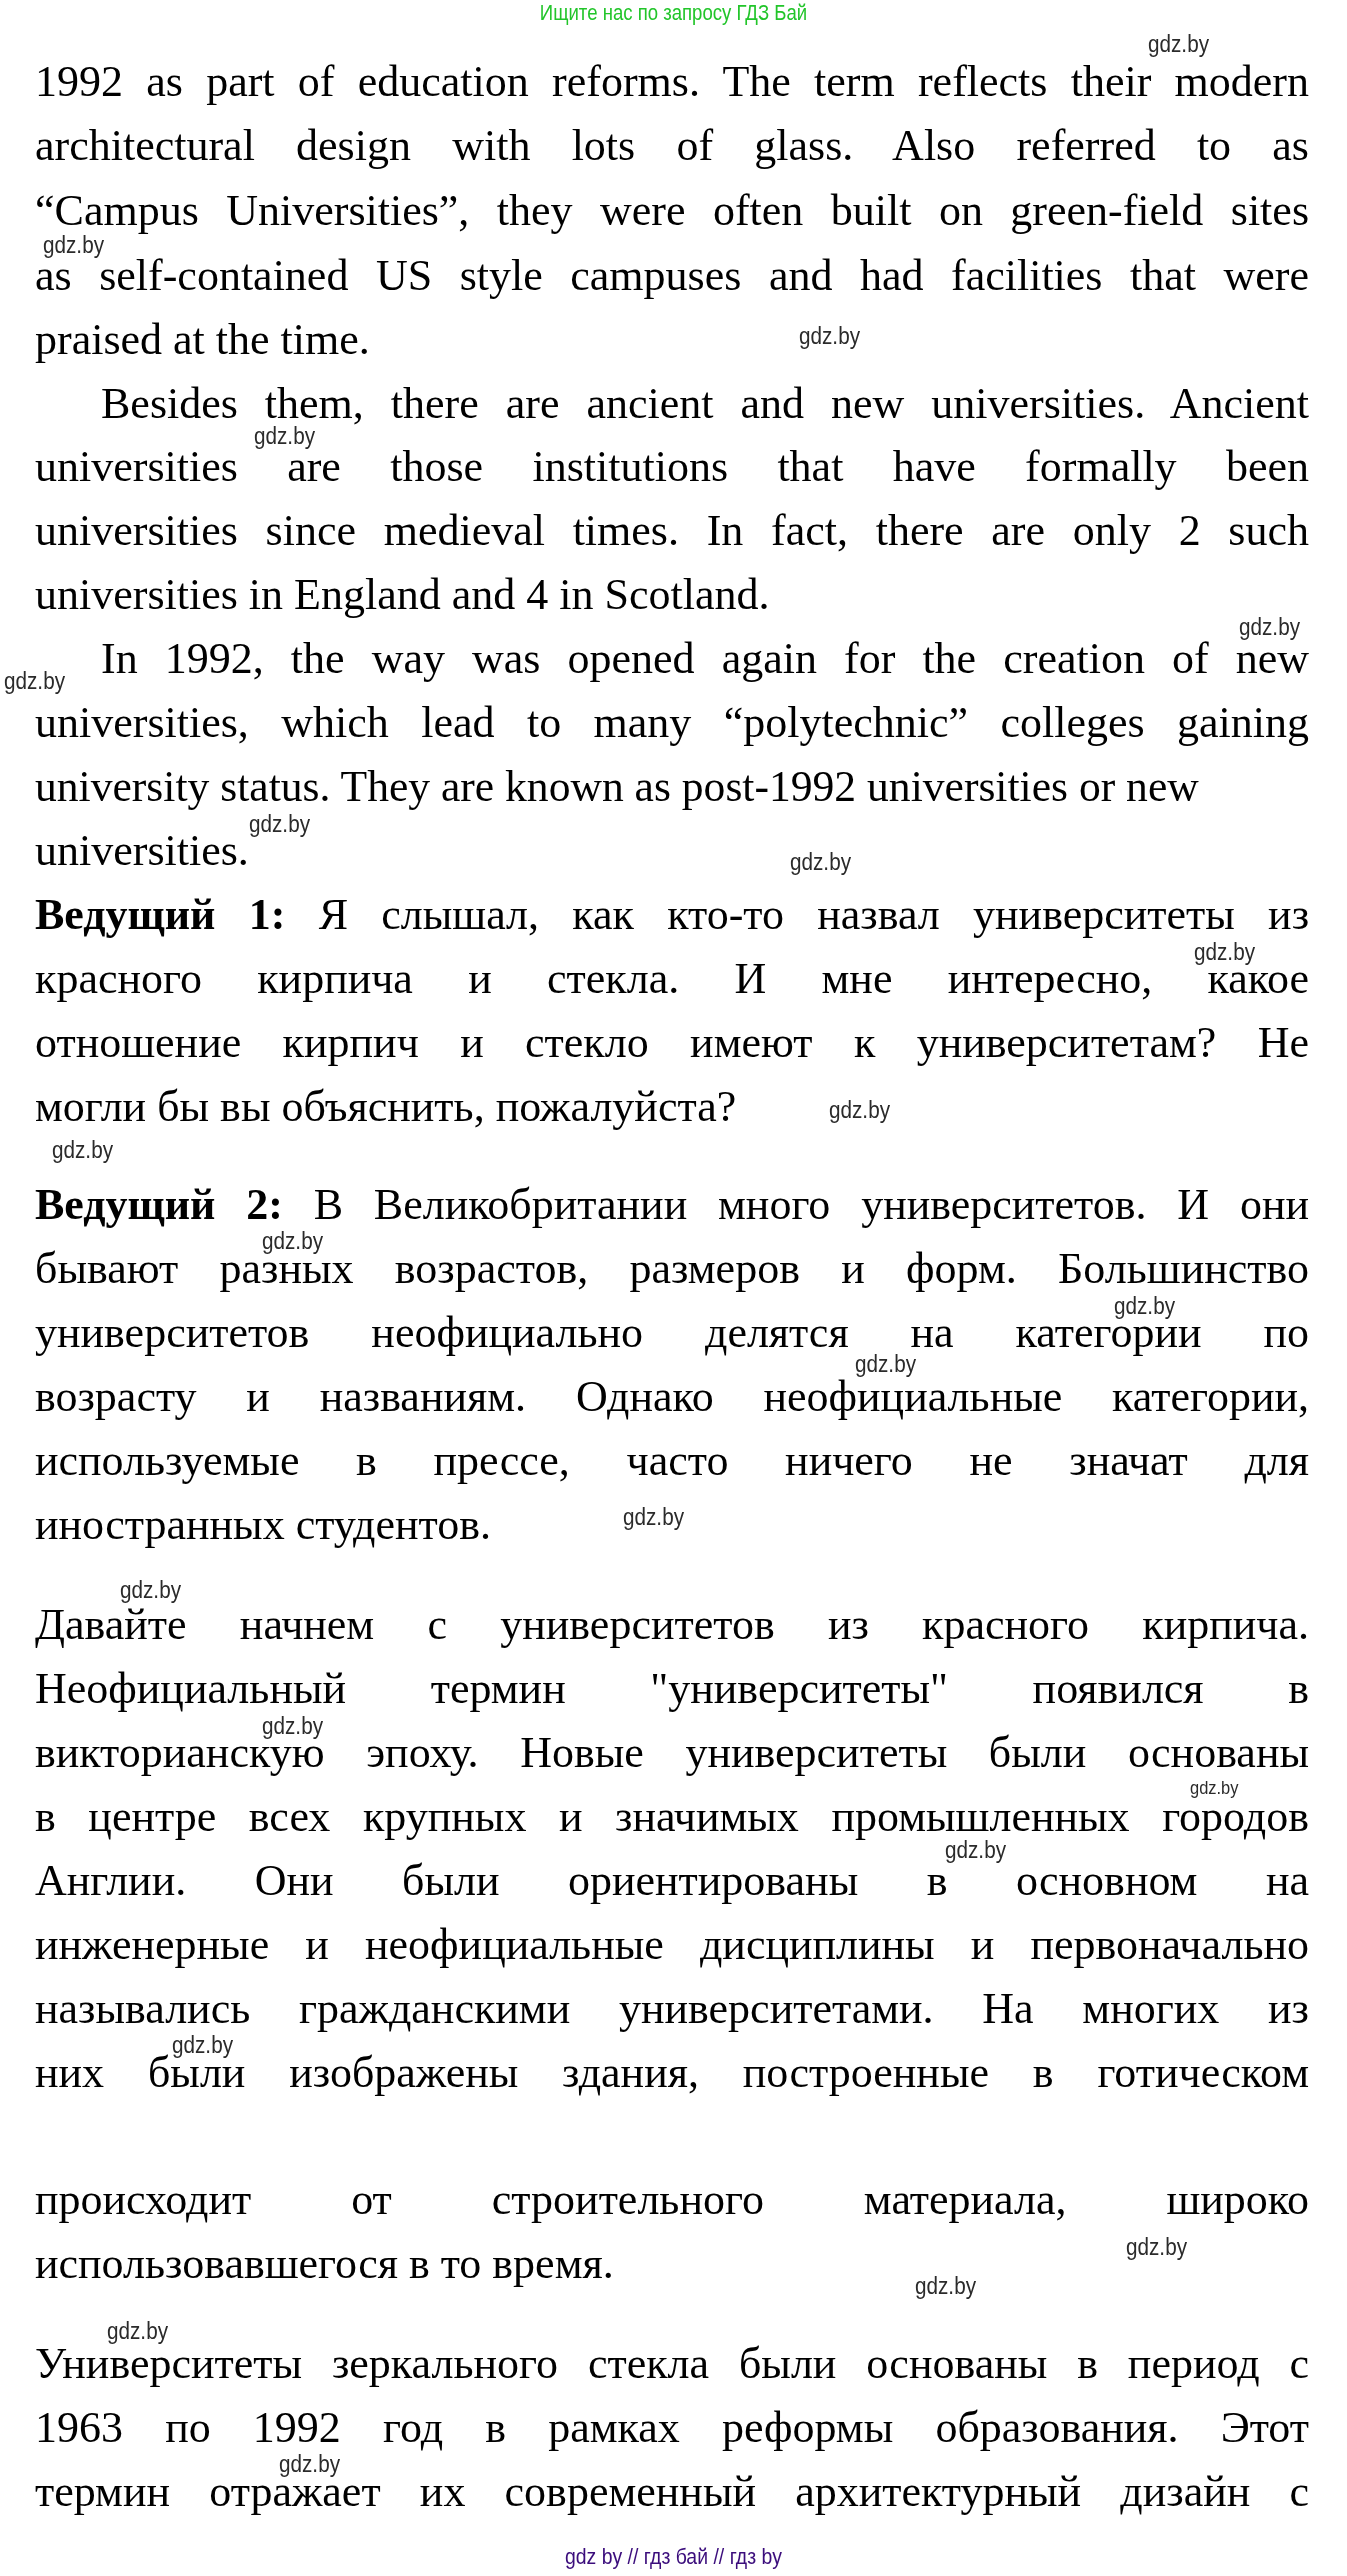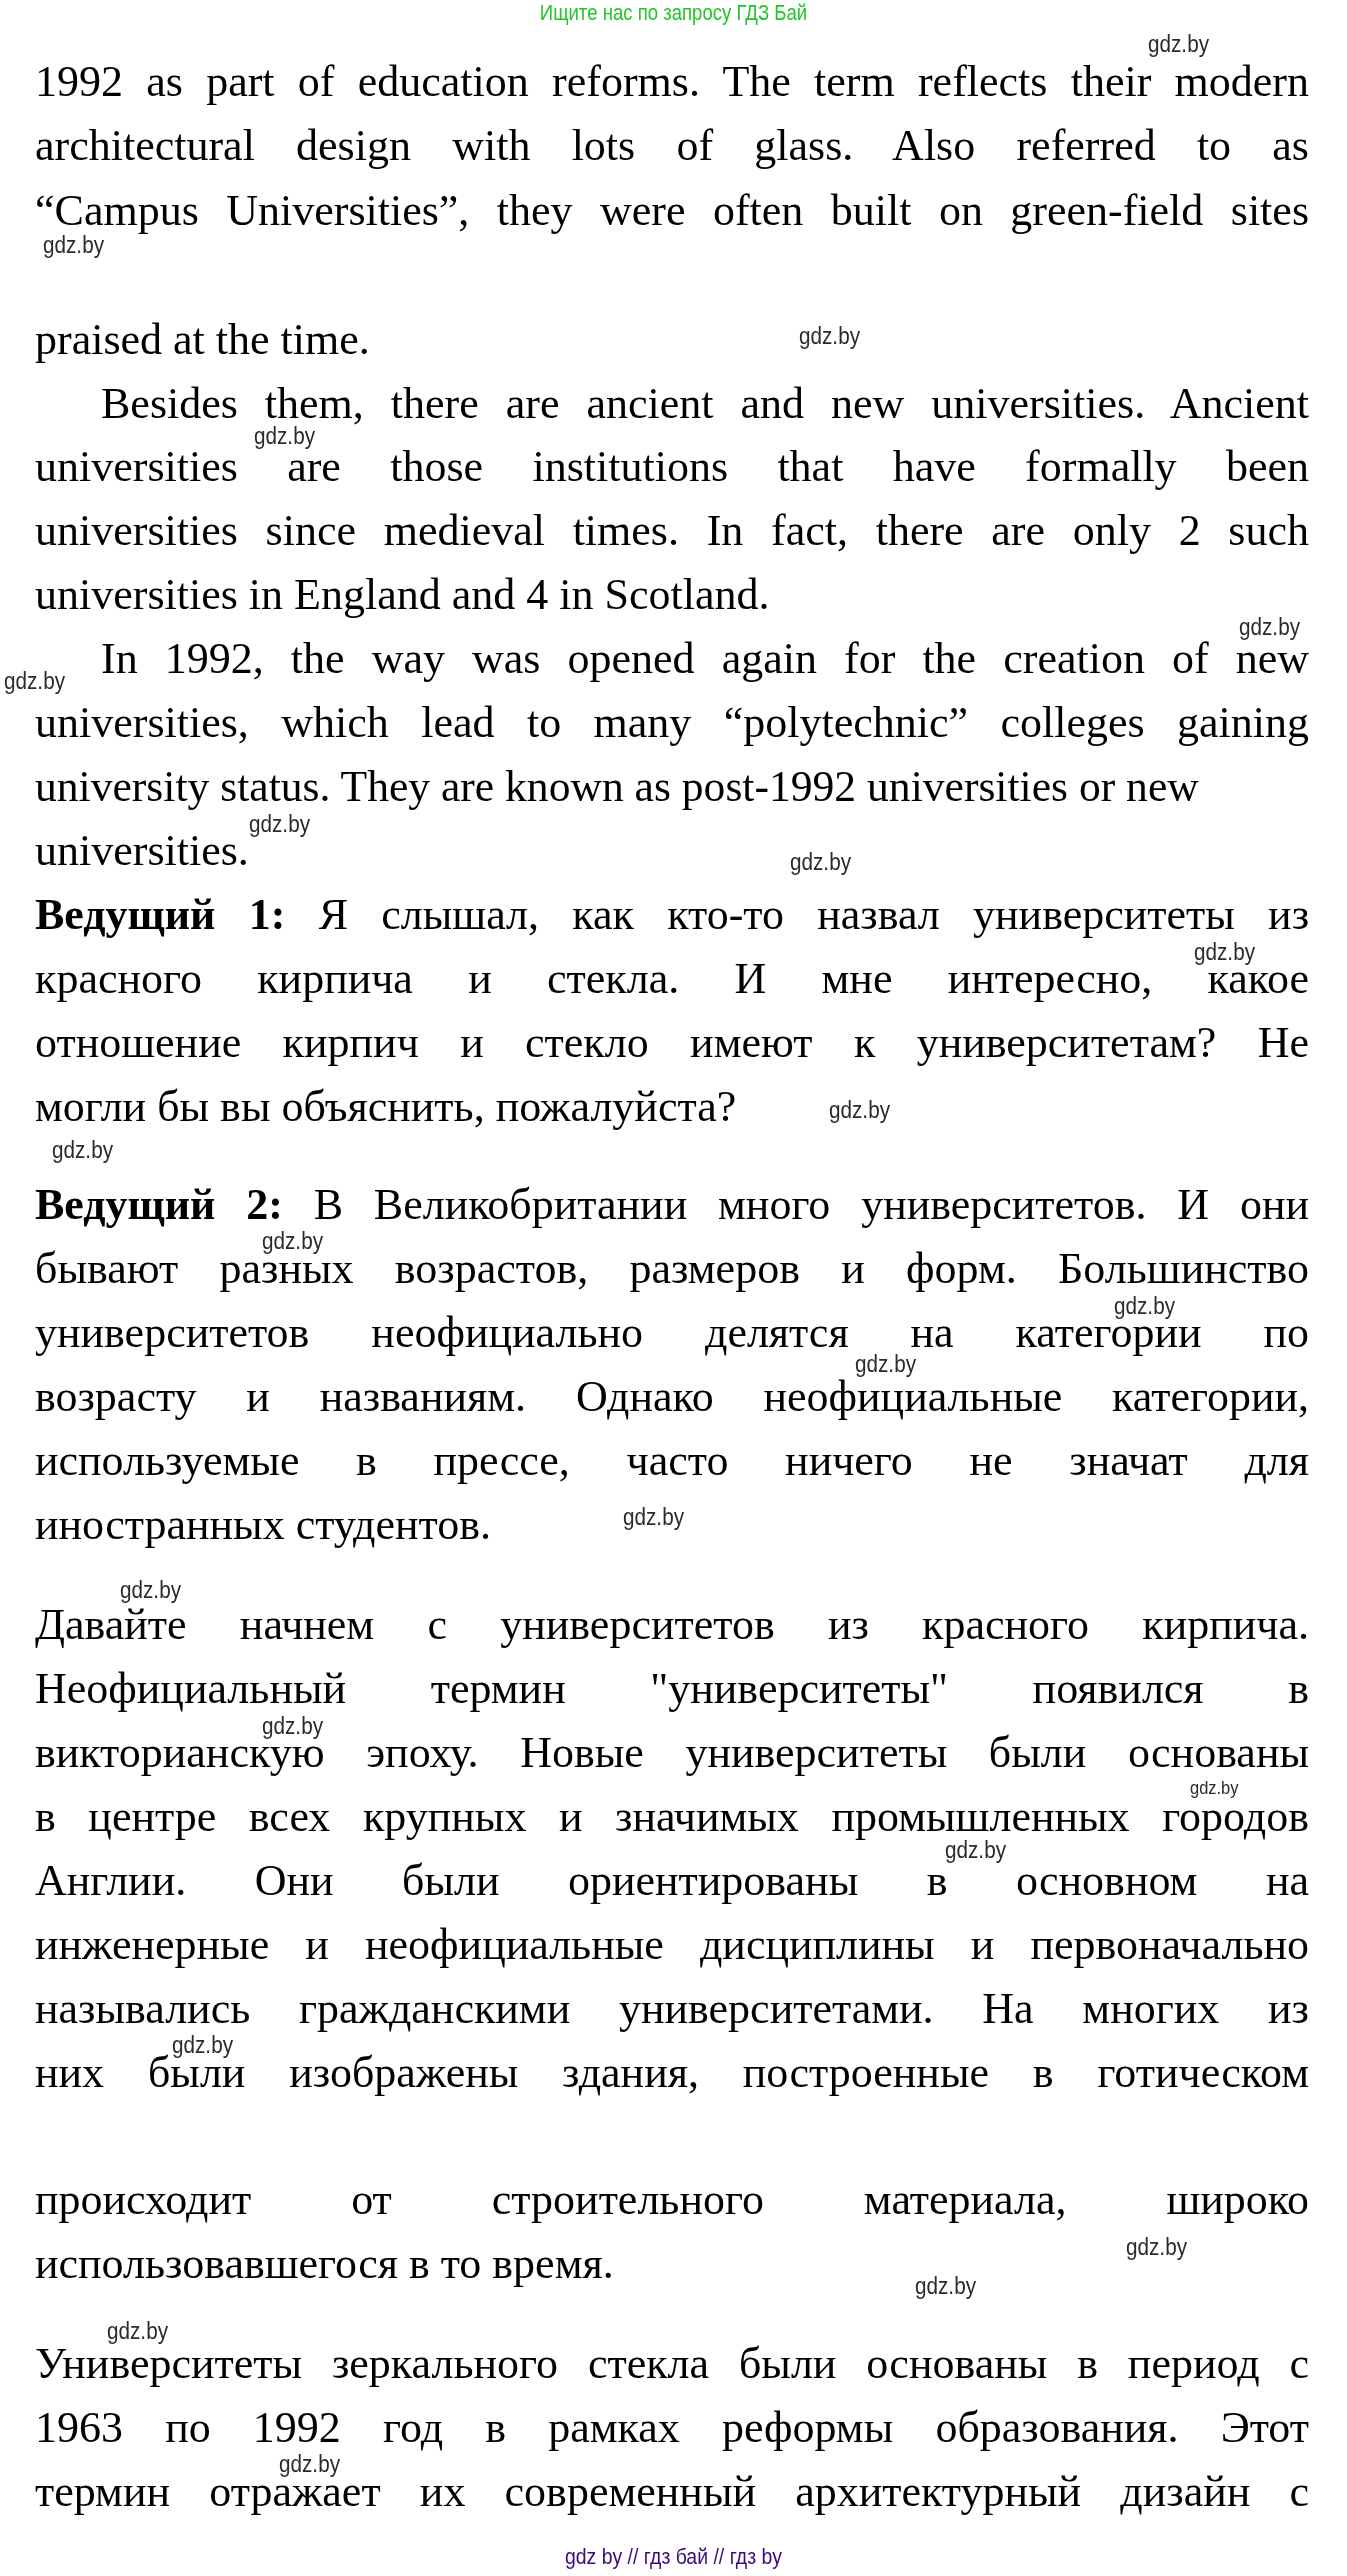--- a/index.html
+++ b/index.html
@@ -42,20 +42,21 @@
 </head>
 <body>
 
 <div class="header">Ищите нас по запросу ГДЗ Бай</div>
 
 <div class="page">
 
   <div class="line" style="top:58px"><span class="inner">1992 as part of education reforms. The term reflects their modern</span></div>
   <div class="line" style="top:122px"><span class="inner">architectural design with lots of glass. Also referred to as</span></div>
   <div class="line" style="top:187px"><span class="inner">“Campus Universities”, they were often built on green-field sites</span></div>
+  <div class="line" style="top:252px"><span class="inner">as self-contained US style campuses and had facilities that were</span></div>
   <div class="line last" style="top:316px"><span class="inner">praised at the time.</span></div>
 
   <div class="line" style="top:380px; left:101px; width:1208px"><span class="inner">Besides them, there are ancient and new universities. Ancient</span></div>
   <div class="line" style="top:443px"><span class="inner">universities are those institutions that have formally been</span></div>
   <div class="line" style="top:507px"><span class="inner">universities since medieval times. In fact, there are only 2 such</span></div>
   <div class="line last" style="top:571px"><span class="inner">universities in England and 4 in Scotland.</span></div>
 
   <div class="line" style="top:635px; left:101px; width:1208px"><span class="inner">In 1992, the way was opened again for the creation of new</span></div>
   <div class="line" style="top:699px"><span class="inner">universities, which lead to many “polytechnic” colleges gaining</span></div>
   <div class="line" style="top:763px"><span class="inner" style="white-space: nowrap; width: 1286px; text-align-last: left; transform: scaleX(0.990596);">university status. They are known as post-1992 universities or new</span></div>

